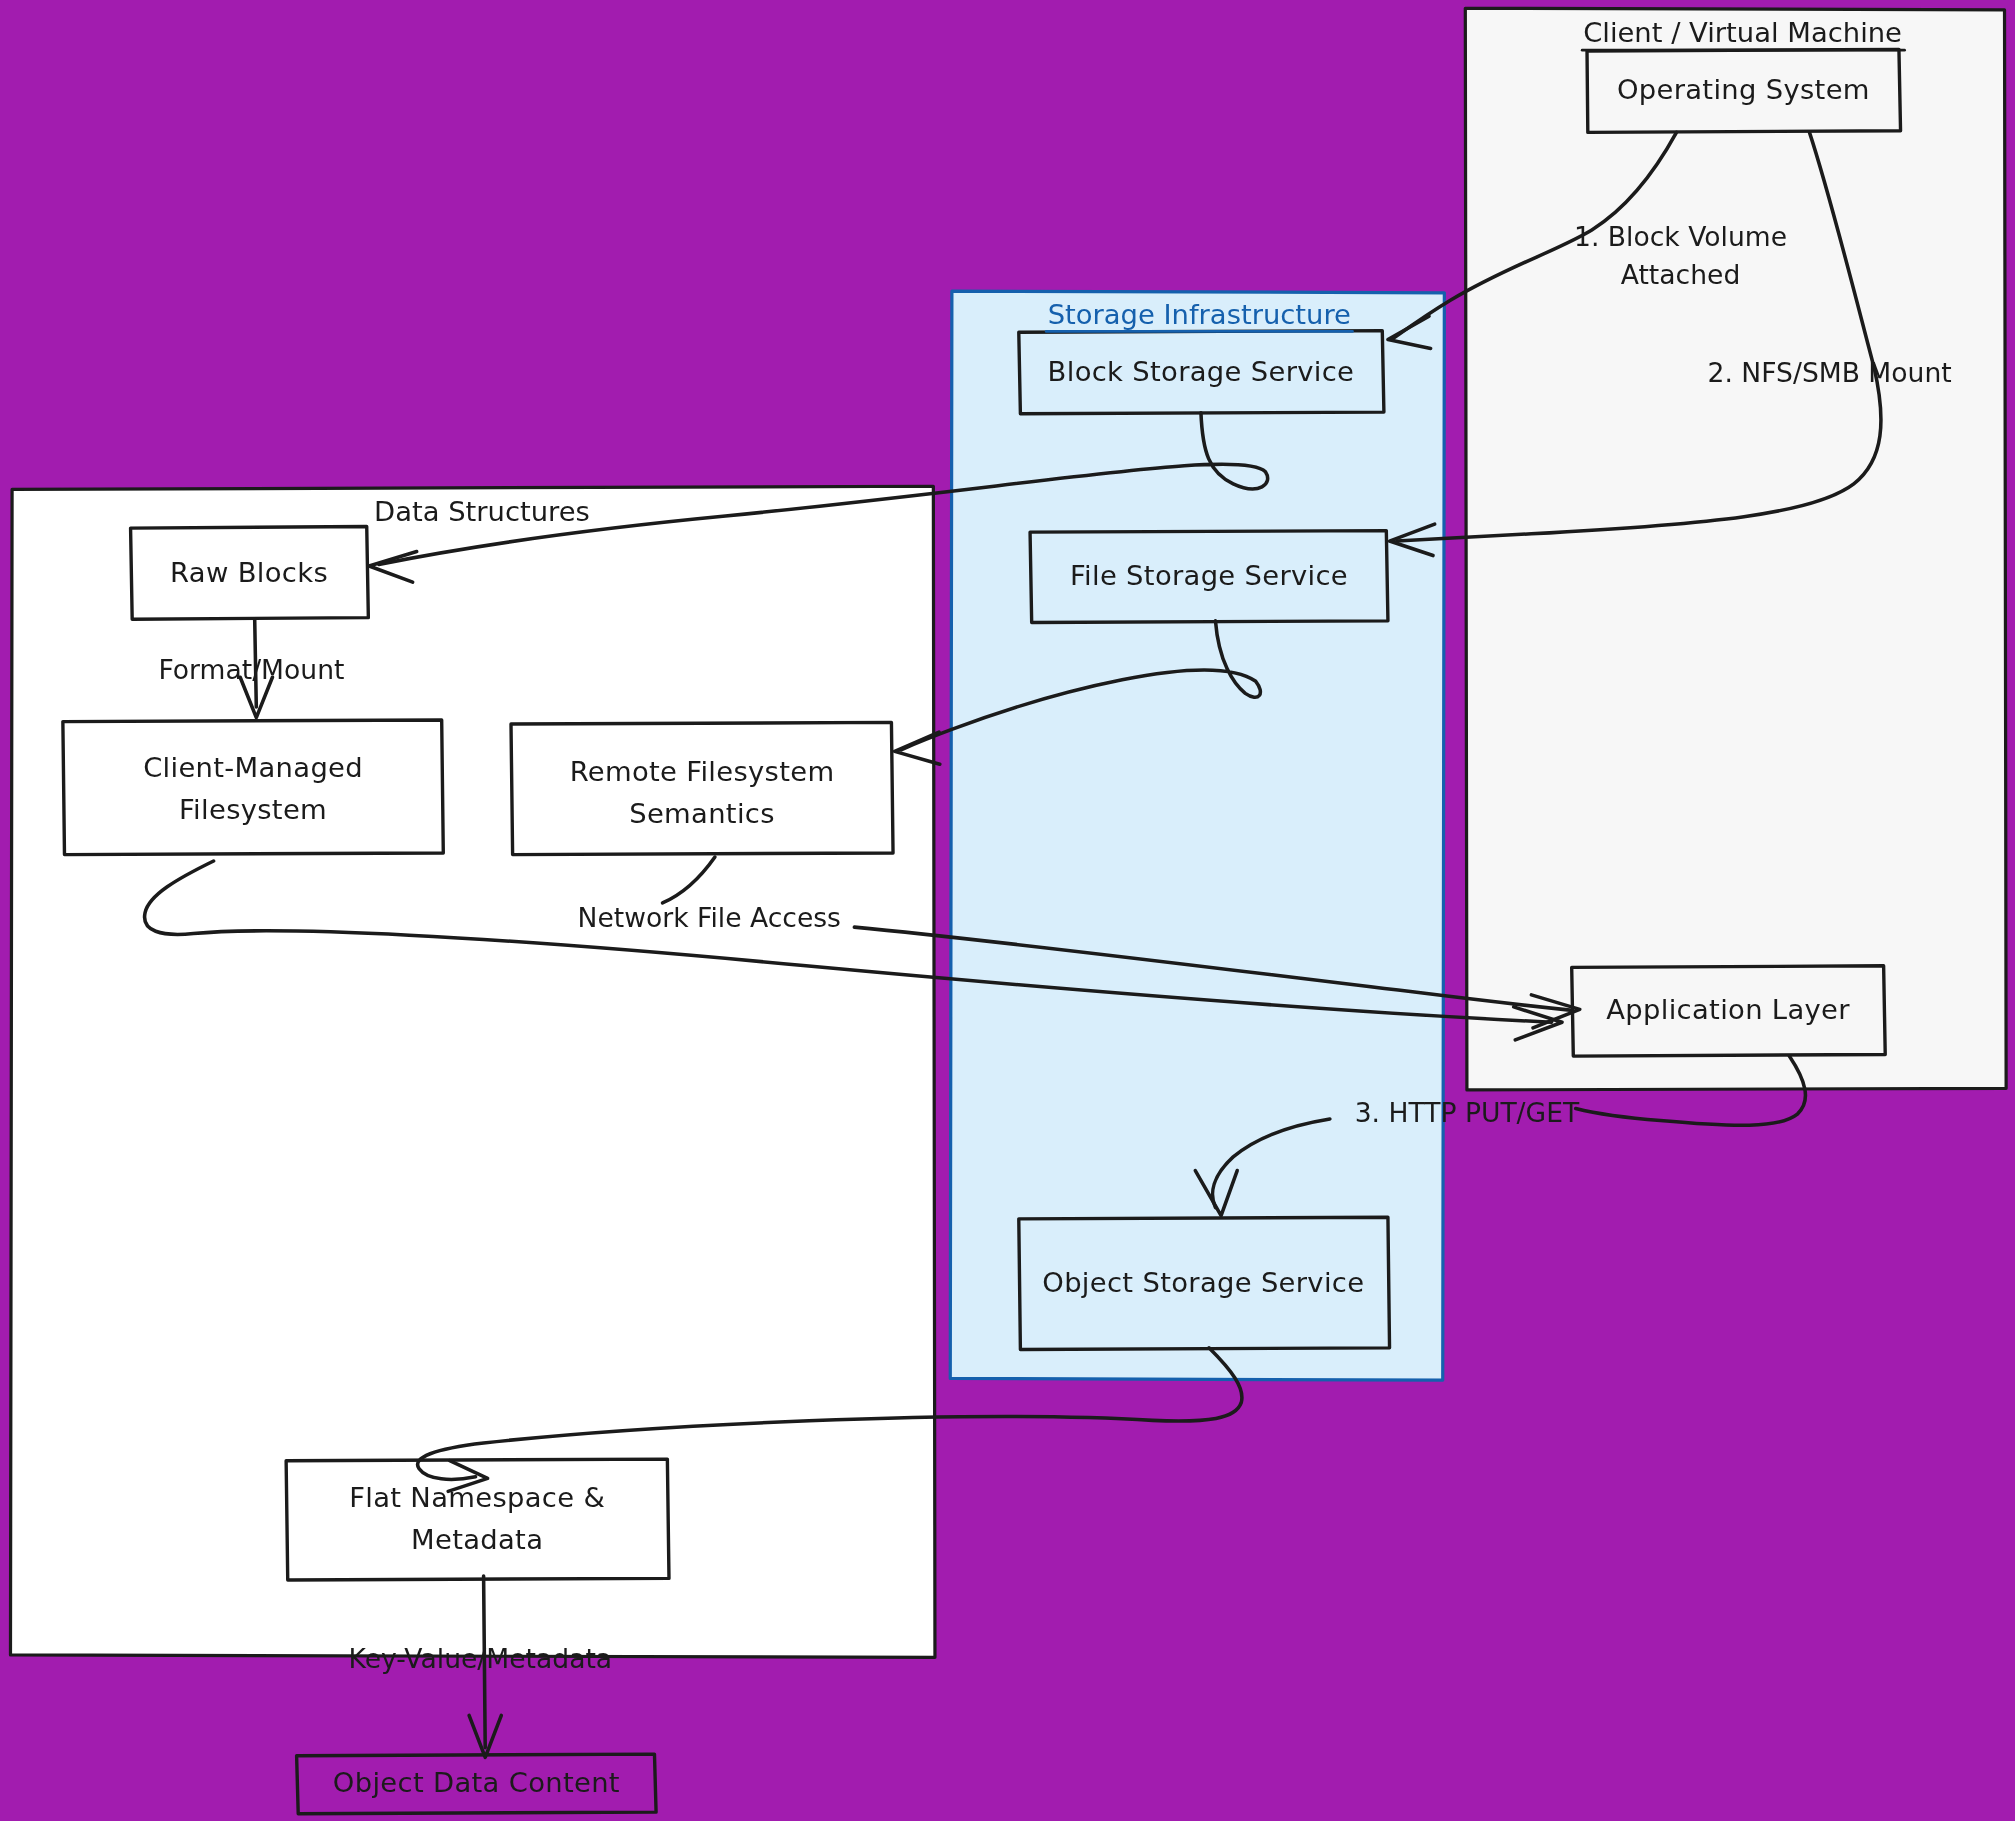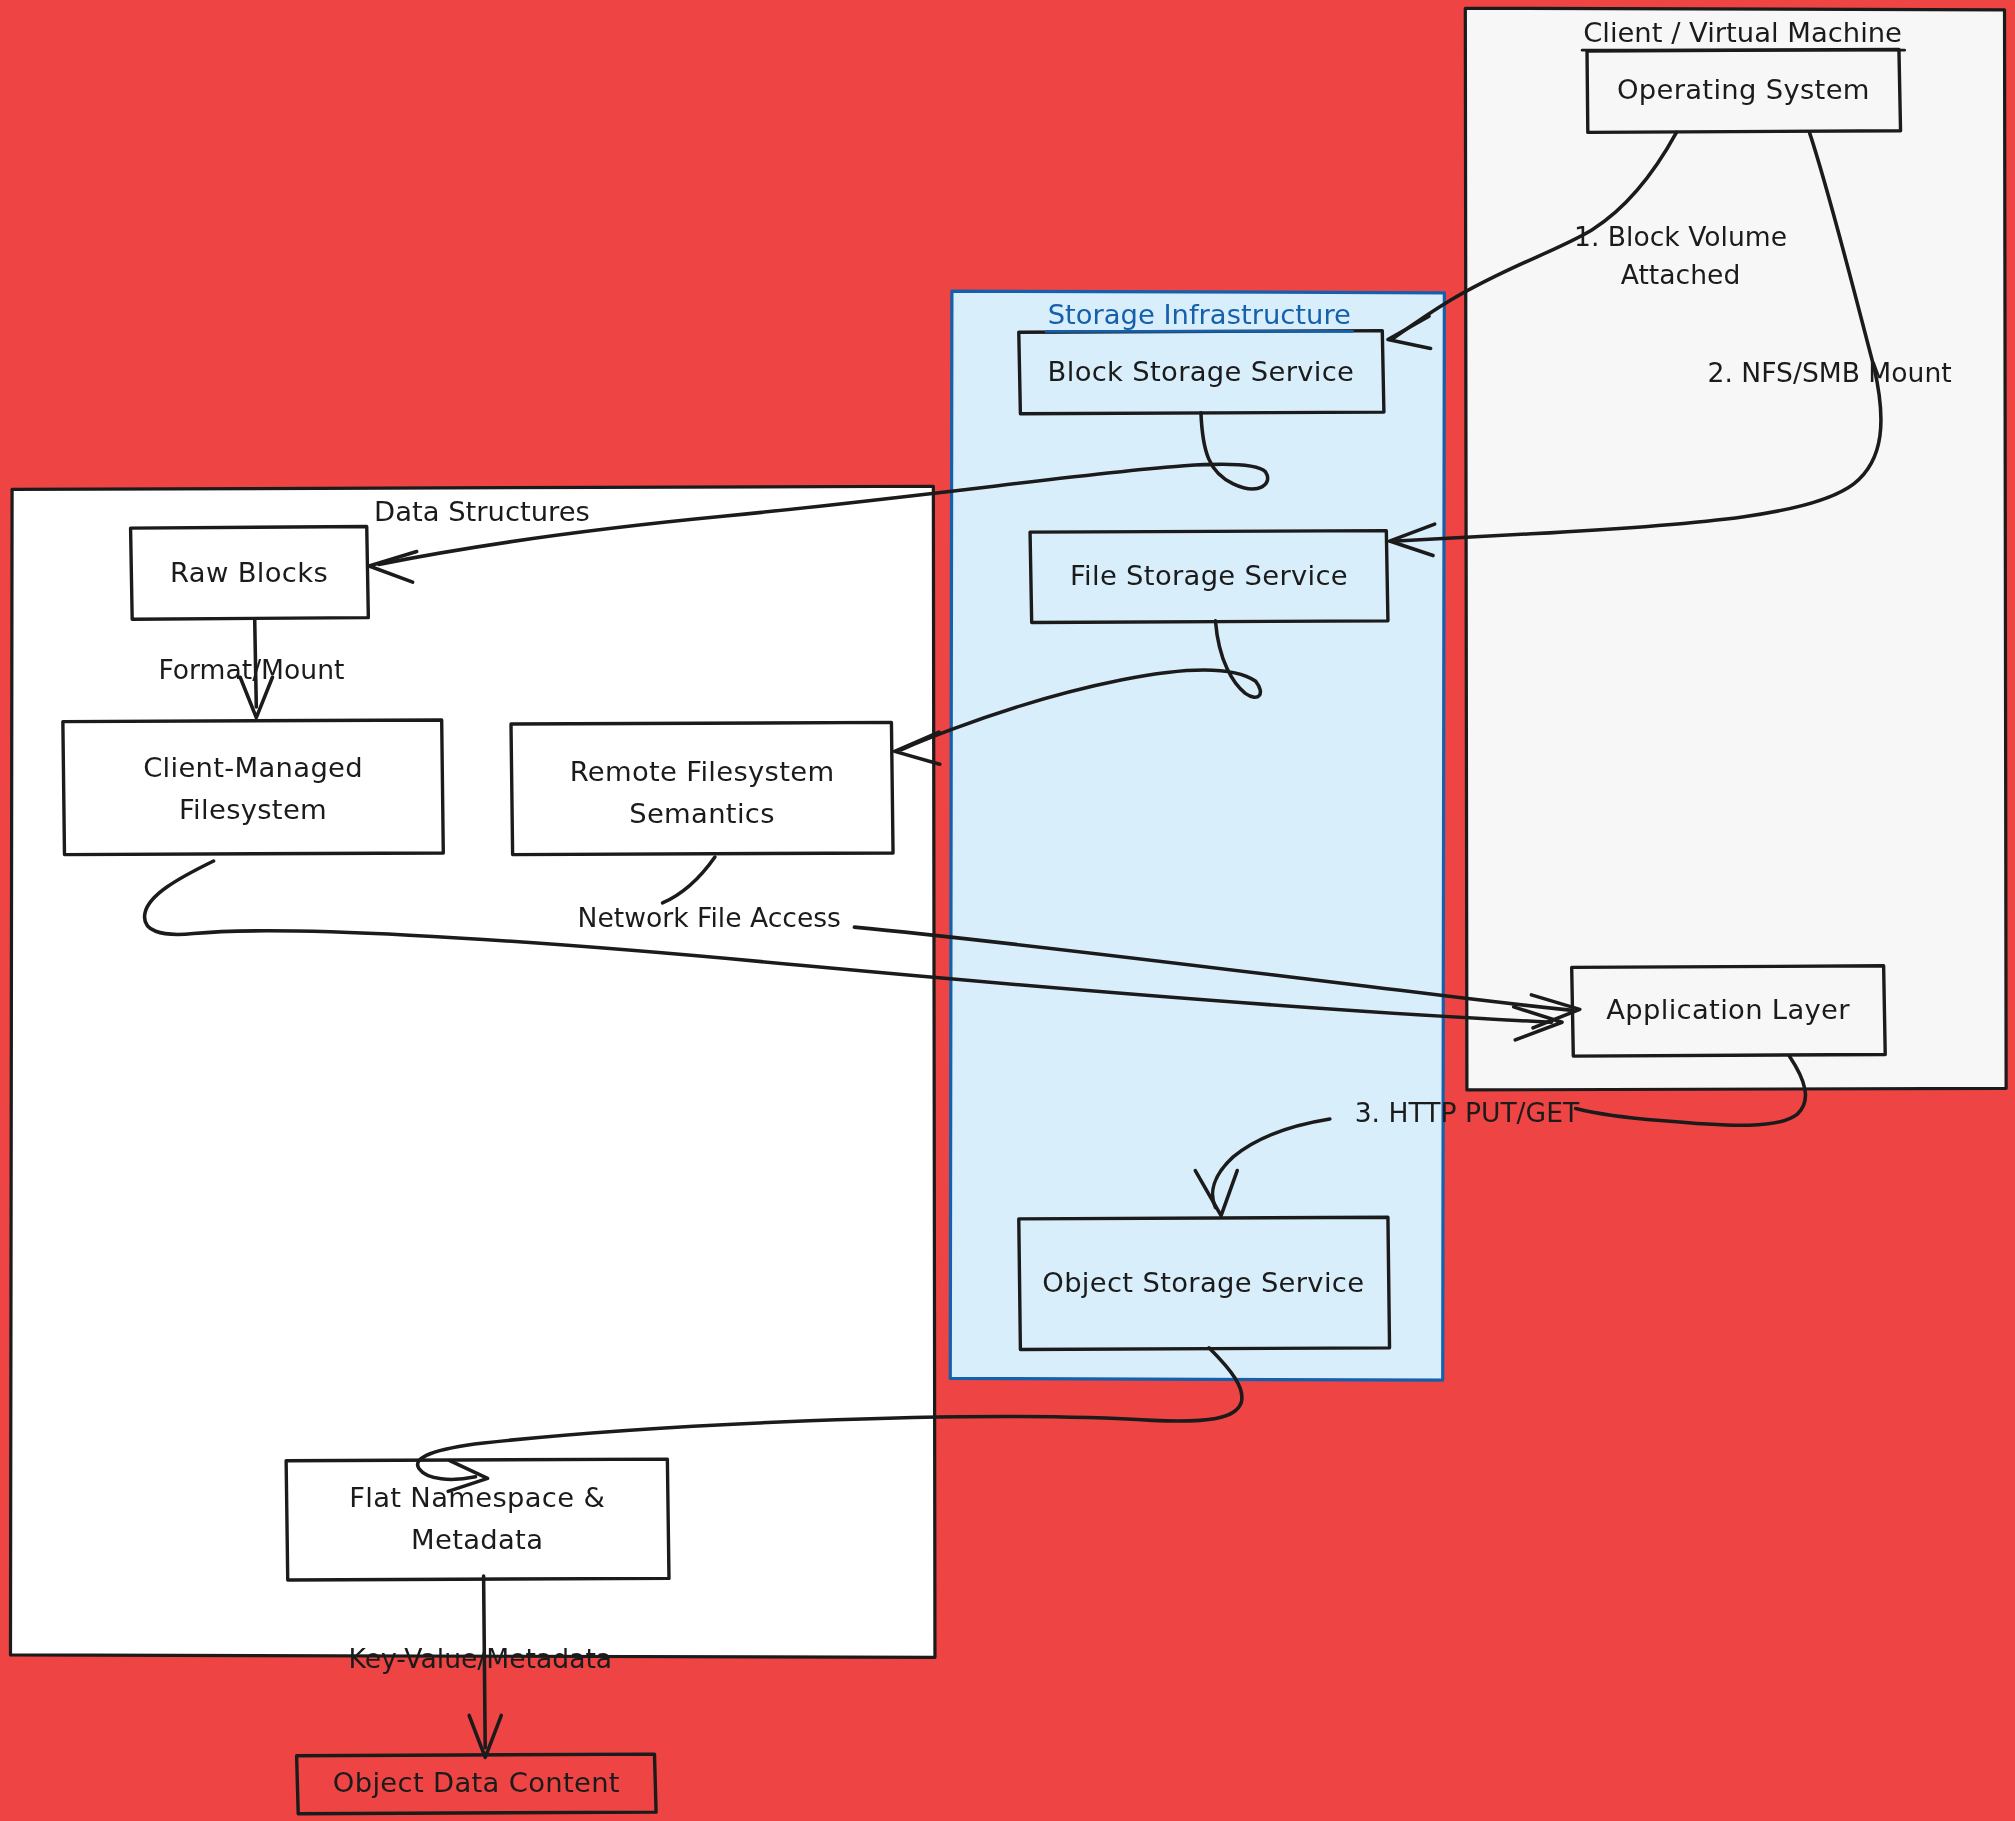--- a/index.html
+++ b/index.html
@@ -4,21 +4,21 @@
 <style>
   html, body {
     margin: 0;
     padding: 0;
     background: #ffffff;
   }
   #stage {
     position: relative;
     width: 2015px;
     height: 1822px;
-    background: #ef4444;
+    background: #a21caf;
     font-family: "DejaVu Sans", sans-serif;
     overflow: hidden;
   }
   svg.layer {
     position: absolute;
     top: 0;
     left: 0;
     width: 2015px;
     height: 1822px;
   }

